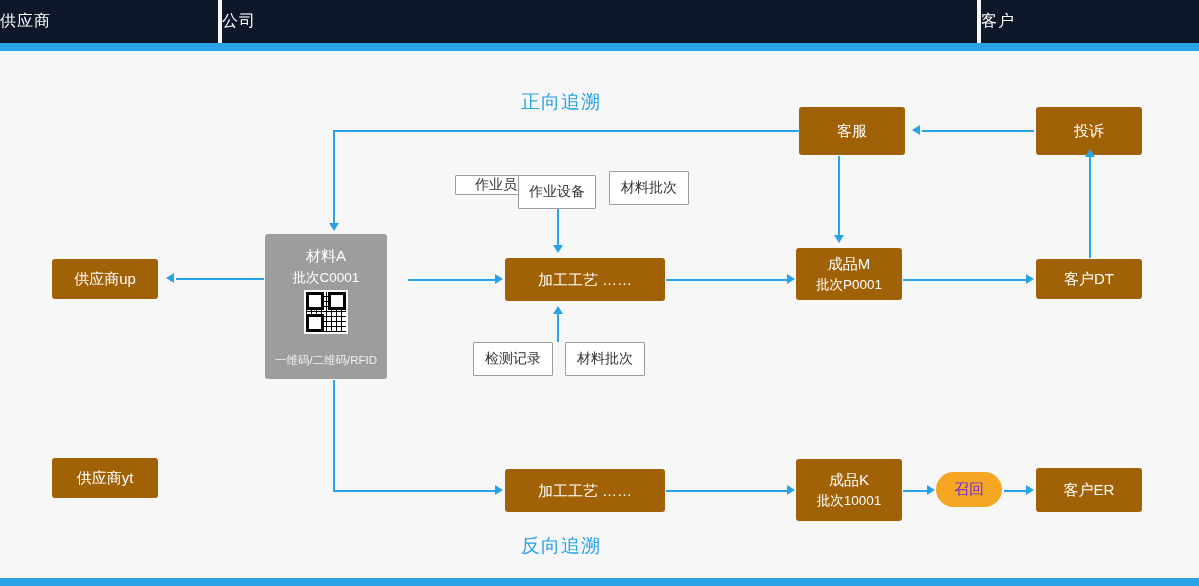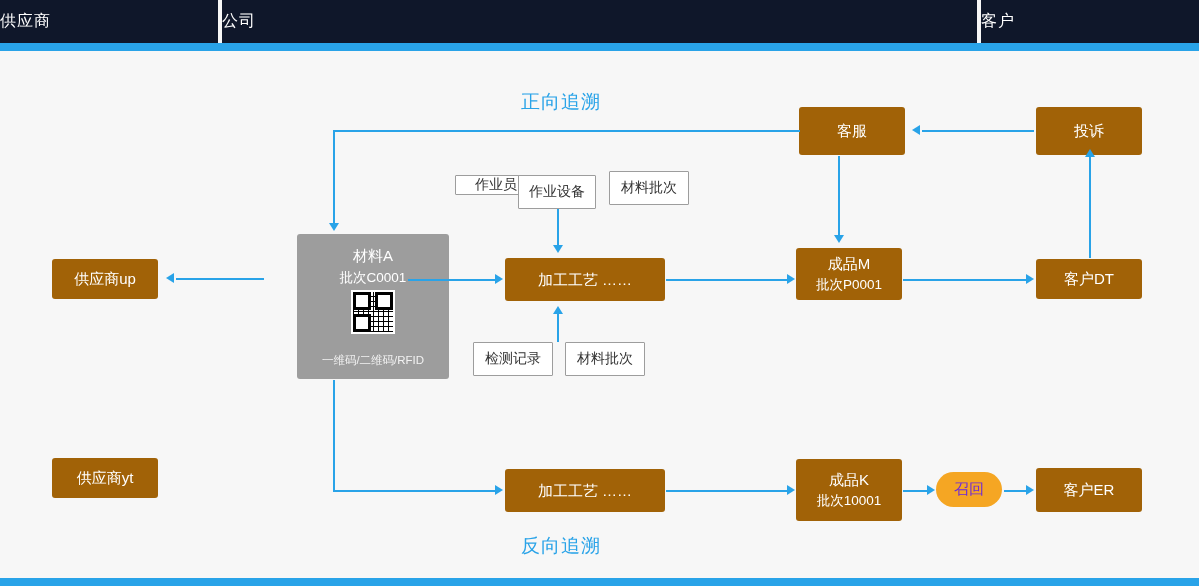--- a/index.html
+++ b/index.html
@@ -102,28 +102,27 @@
     font-size: 19px;
     letter-spacing: 1px;
     white-space: nowrap;
   }
 
   
   #node-material {
     position: absolute;
     left: 265px;
     top: 183px;
-    width: 152px;
+    width: 122px;
     height: 145px;
     background: #9d9d9d;
     border-radius: 3px;
     color: #ffffff;
     box-sizing: border-box;
     padding-top: 11px;
-    margin-left: 32px;
   }
   #node-material .m-title {
     text-align: center;
     font-size: 15px;
     line-height: 1.5;
   }
   #node-material .m-sub {
     text-align: center;
     font-size: 13.5px;
     line-height: 1.5;

